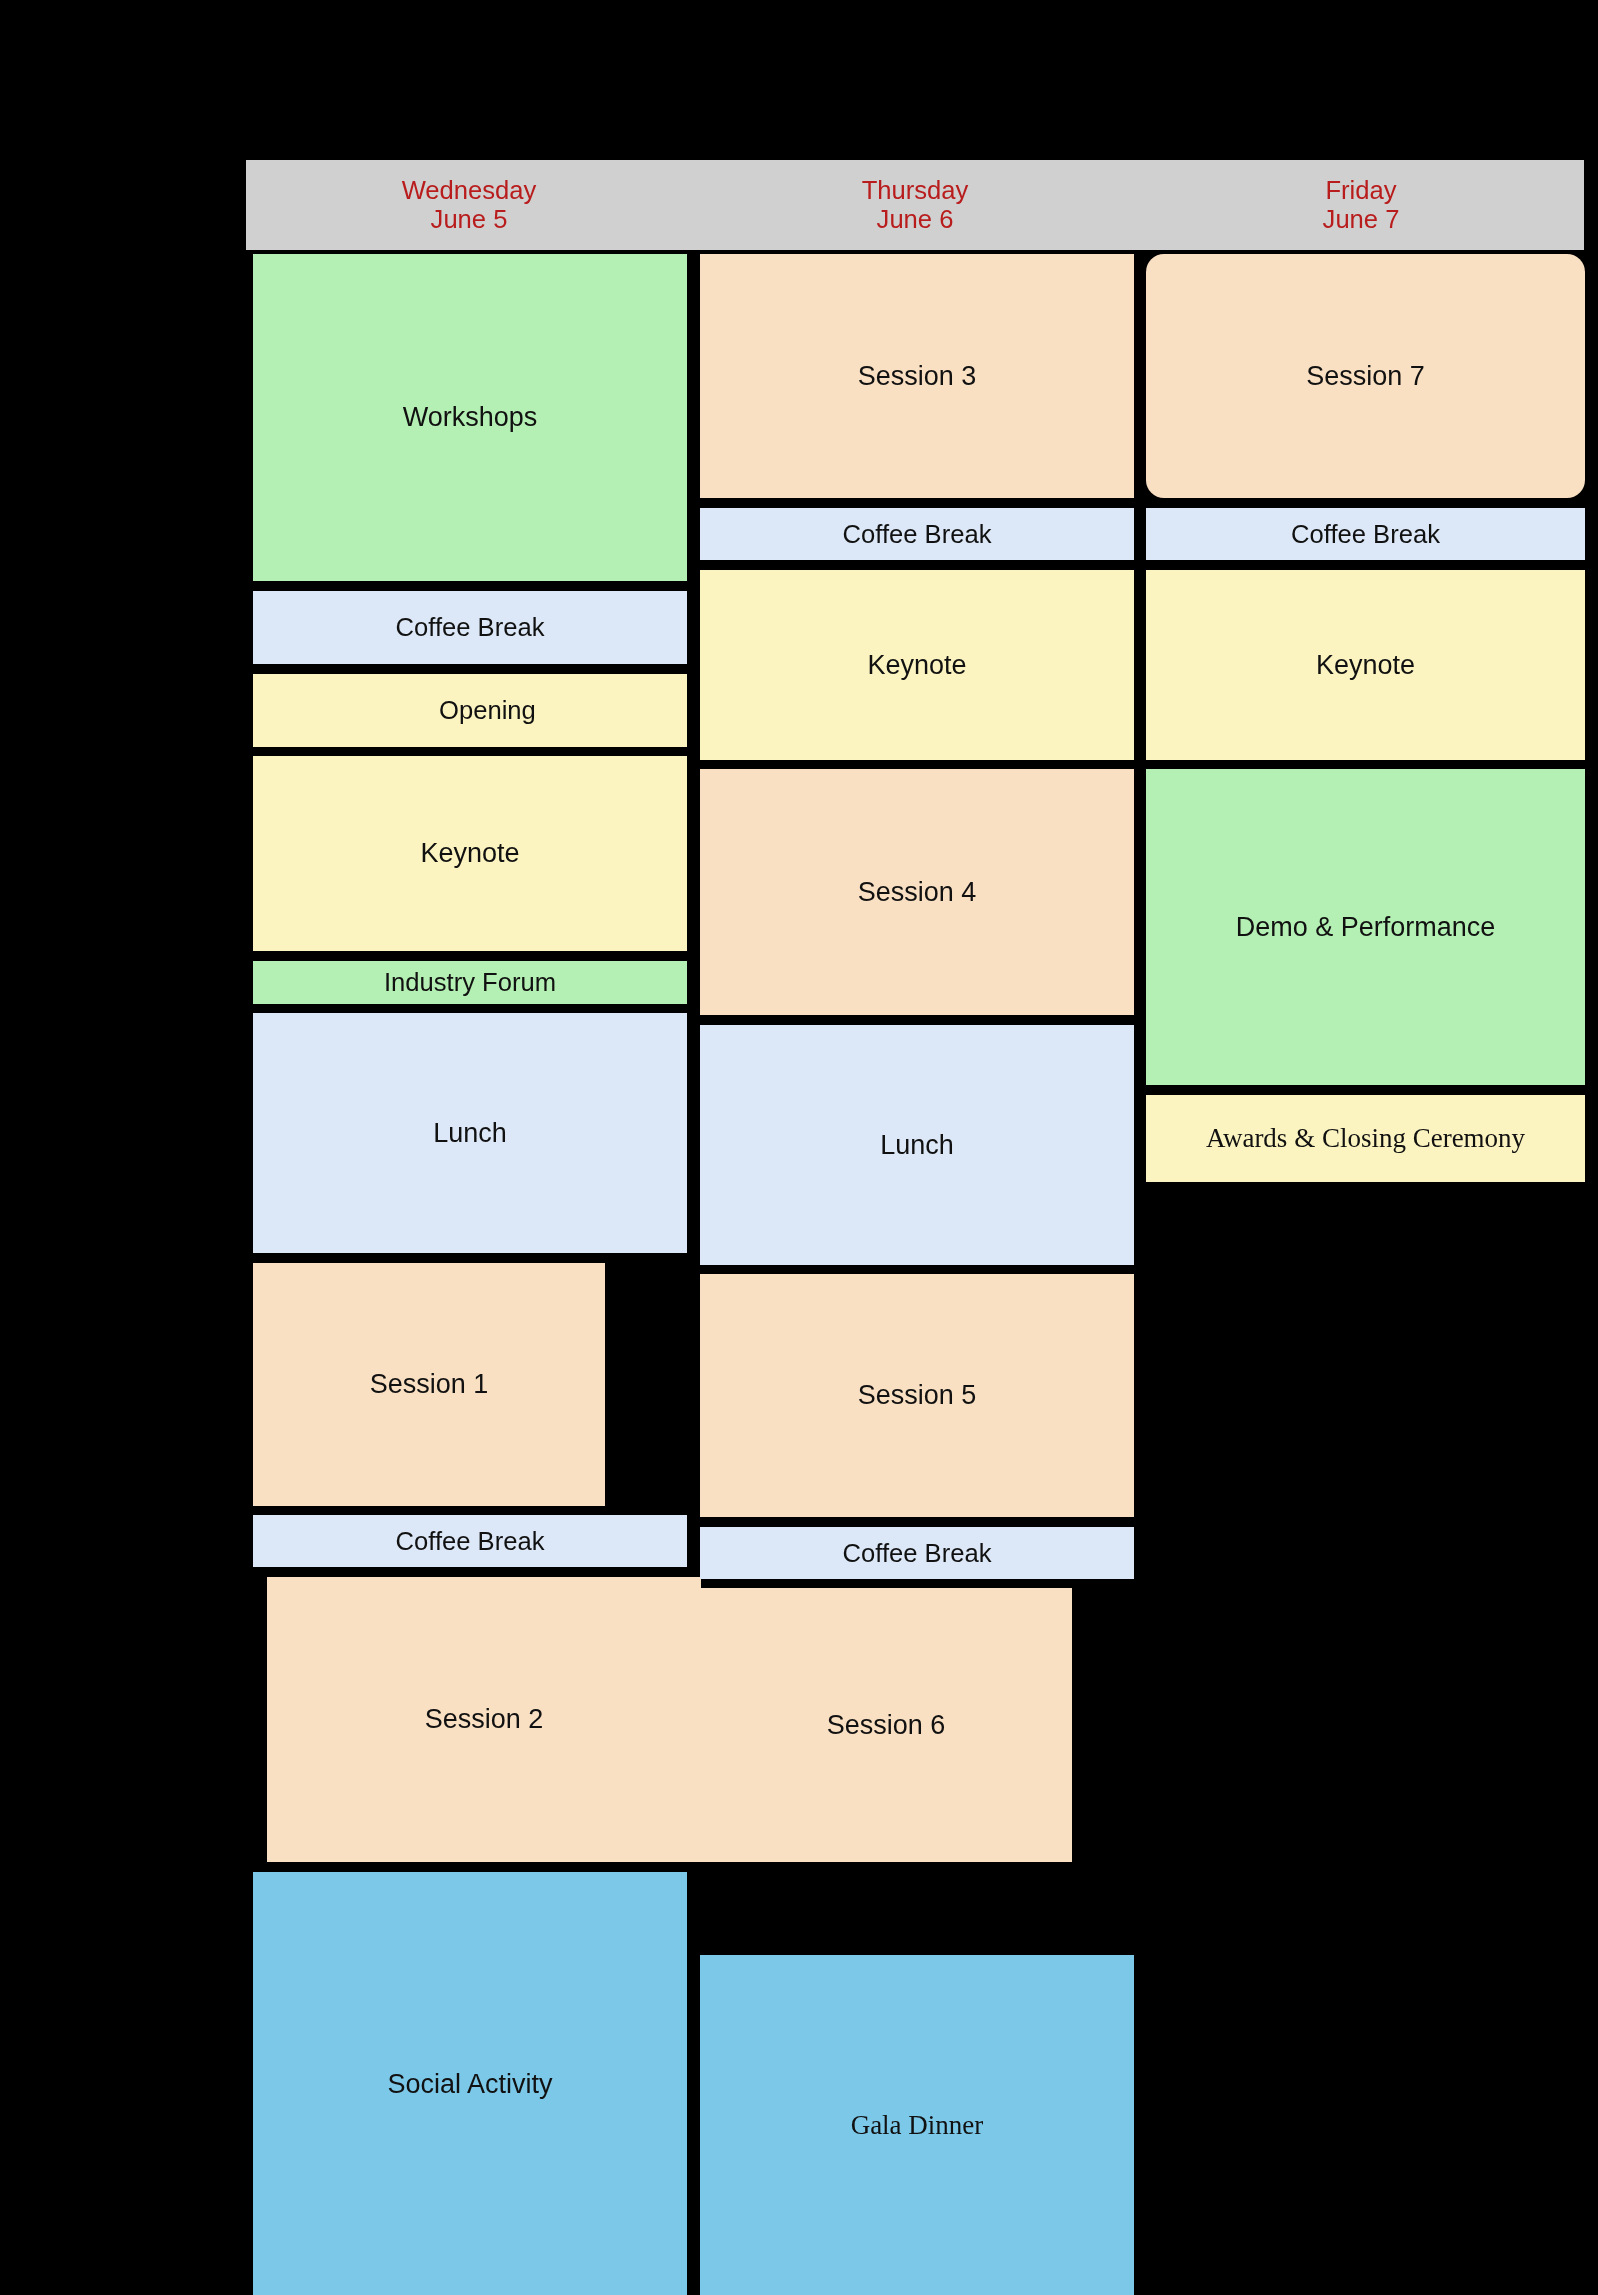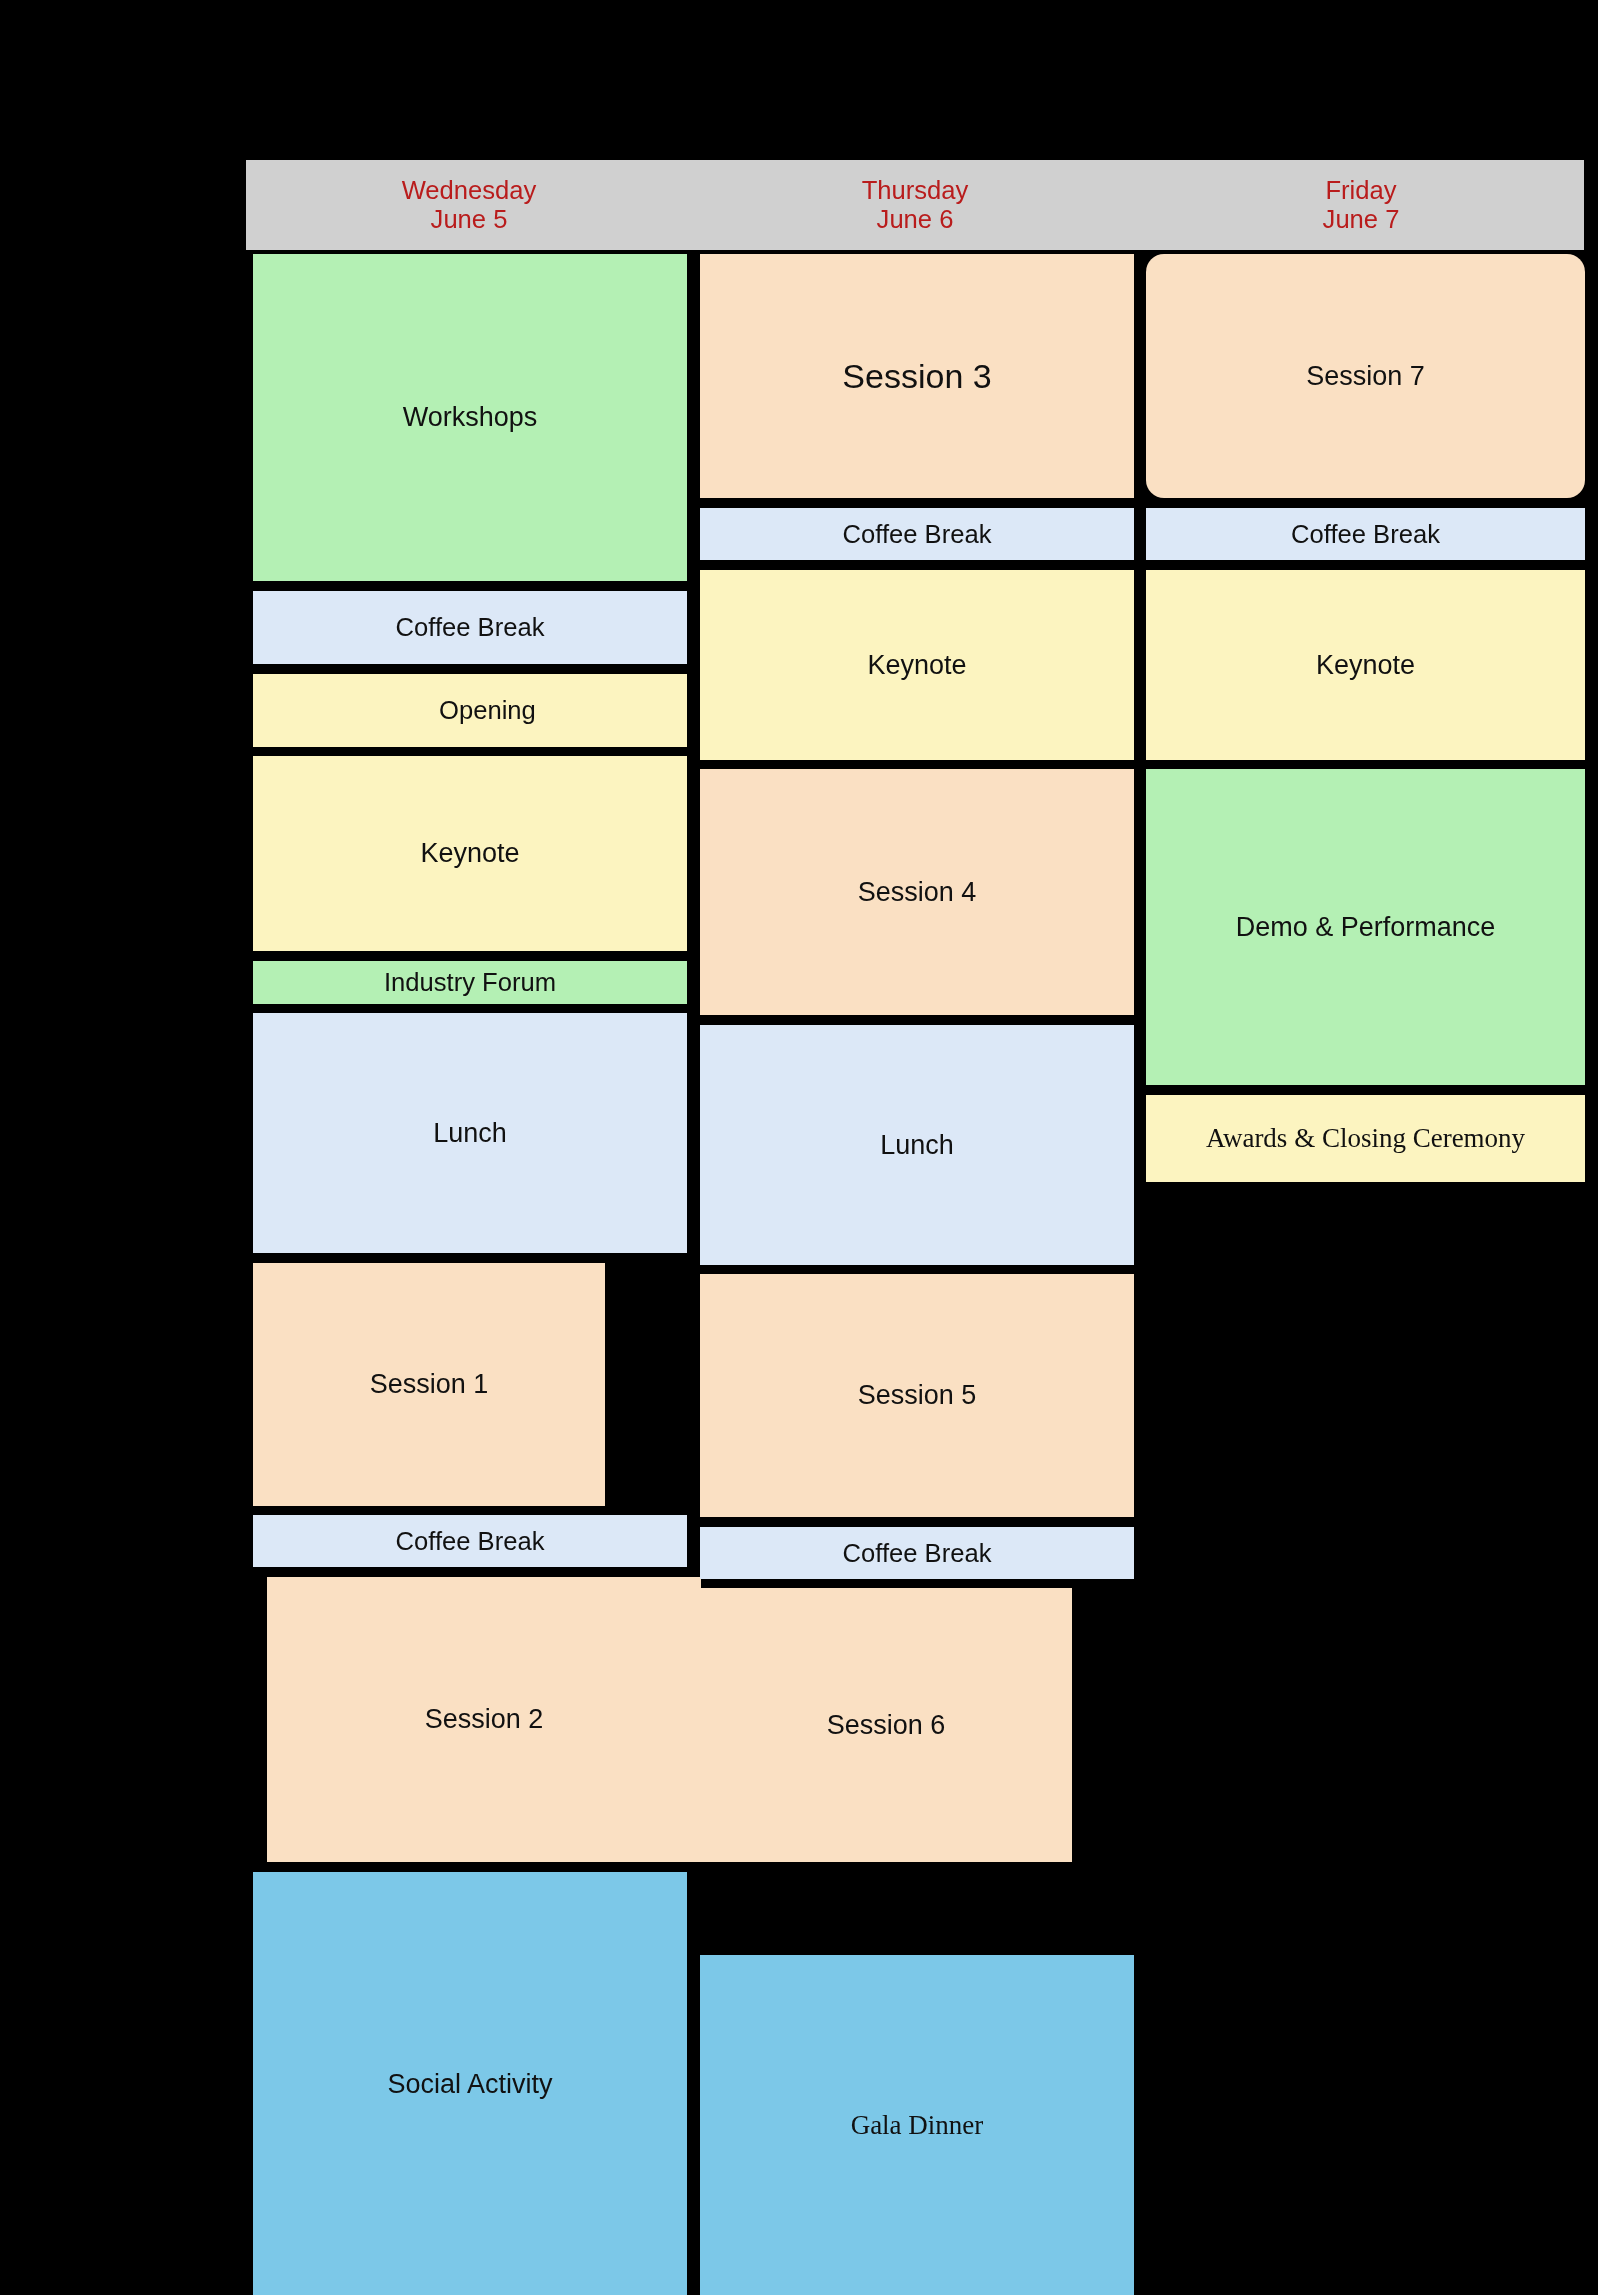--- a/index.html
+++ b/index.html
@@ -59,21 +59,21 @@
         <span>Coffee Break</span>
       </div>
       <div class="ev" style="left: 14px; width: 434px; top: 1577px; height: 285px; background: rgb(250, 224, 195); font-size: 27px;">
         <span>Session 2</span>
       </div>
       <div class="ev" style="left: 0px; width: 434px; top: 1872px; height: 424px; background: rgb(124, 200, 232); font-size: 27px;">
         <span>Social Activity</span>
       </div>
     </div>
   <div class="col" id="col-1" style="left: 700px; width: 434px;">
-      <div class="ev" style="left: 0px; width: 434px; top: 254px; height: 244px; background: rgb(250, 224, 195); font-size: 34px;">
+      <div class="ev" style="left: 0px; width: 434px; top: 254px; height: 244px; background: rgb(250, 224, 195); font-size: 27px;">
         <span>Session 3</span>
       </div>
       <div class="ev" style="left: 0px; width: 434px; top: 508px; height: 52px; background: rgb(220, 232, 247); font-size: 25.6px;">
         <span>Coffee Break</span>
       </div>
       <div class="ev" style="left: 0px; width: 434px; top: 570px; height: 190px; background: rgb(252, 244, 192); font-size: 27px;">
         <span>Keynote</span>
       </div>
       <div class="ev" style="left: 0px; width: 434px; top: 769px; height: 246px; background: rgb(250, 224, 195); font-size: 27px; text-align: center;">
         <span>Session 4</span>

